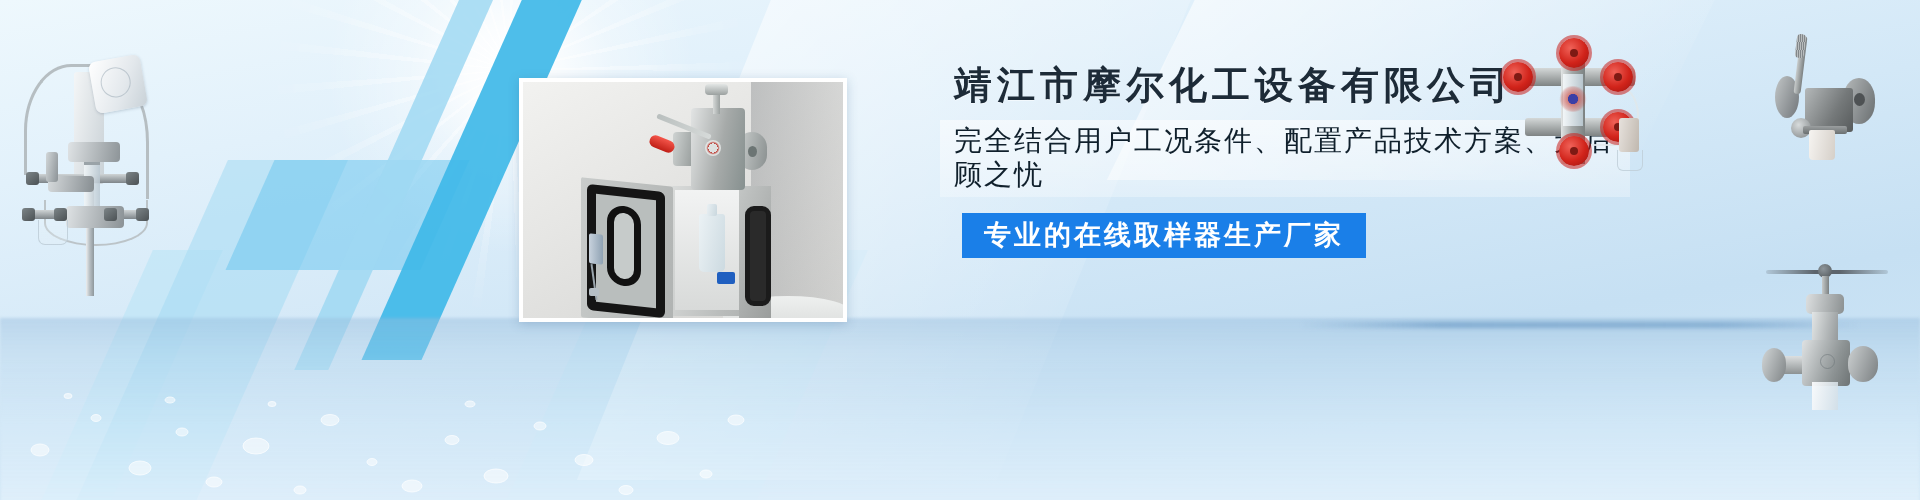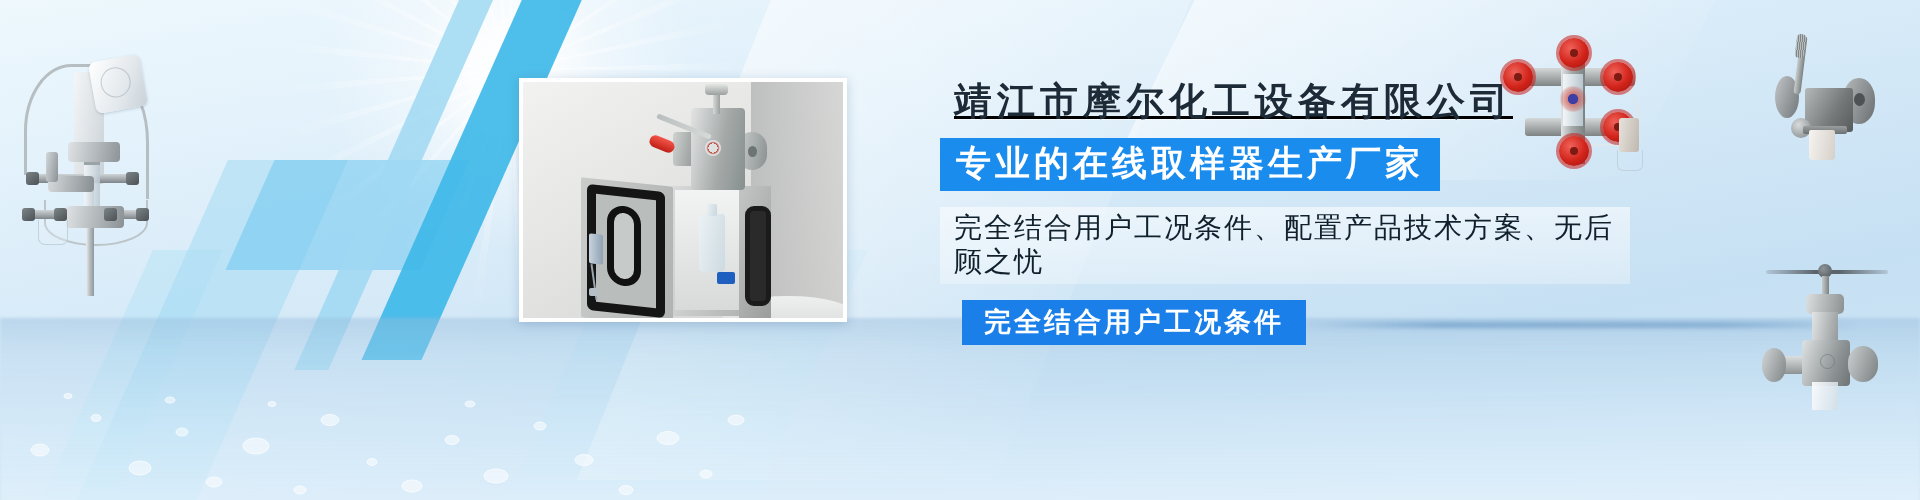--- a/index.html
+++ b/index.html
@@ -145,21 +145,21 @@
   .vb-neck{left:60px;top:80px;width:26px;height:32px;background:linear-gradient(100deg,#e2e5e5,#93989a);}
   .vb-body{left:50px;top:108px;width:48px;height:46px;background:linear-gradient(110deg,#dfe2e3,#8f9596 65%,#6e7475);border-radius:4px;}
   .vb-fl{left:10px;top:116px;width:24px;height:34px;border-radius:50% / 46%;background:linear-gradient(110deg,#d2d6d7,#7f8486);}
   .vb-fr{left:96px;top:114px;width:30px;height:36px;border-radius:50% / 46%;background:linear-gradient(110deg,#ccd0d1,#7a7f81);}
   .vb-pipe-l{left:28px;top:124px;width:28px;height:18px;background:linear-gradient(180deg,#dcdfe0,#8d9293);}
   .vb-pipe-r{left:92px;top:122px;width:22px;height:20px;background:linear-gradient(180deg,#d8dbdc,#878c8d);}
   .vb-tube{left:60px;top:150px;width:26px;height:28px;background:linear-gradient(100deg,rgba(250,251,252,.95),rgba(210,222,230,.85));}
   .vb-mark{left:68px;top:122px;width:13px;height:13px;border-radius:50%;border:1px solid rgba(110,118,122,.6);}
 
   
-  .text-block{position:absolute;left:940px;top:82px;width:690px;text-decoration:underline;}
+  .text-block{position:absolute;left:940px;top:66px;width:690px;}
   .company{
     font-family:"DejaVu Serif","Liberation Serif",serif;
     font-weight:700;font-size:38px;letter-spacing:5px;color:#1d2b38;
     line-height:1;padding-left:14px;
     text-shadow:0 1px 0 rgba(255,255,255,.5);
   }
   .hl-blue{
     display:inline-block;margin-top:18px;background:#1a8cee;
     color:#fff;font-weight:700;font-size:35px;letter-spacing:4px;
     padding:5px 16px 8px 16px;line-height:1.15;
@@ -286,23 +286,22 @@
         <div class="pi badge"></div>
       <div class="pi stem"></div>
         <div class="pi knob"></div>
       <div class="pi lever"></div>
         <div class="pi lever-red"></div>
     </div>
   </div>
 
   <div class="text-block">
     <div class="company">靖江市摩尔化工设备有限公司</div>
-    <div><span class="hl-blue">专业的在线取样器生产厂家</span></div>
     <div><span class="line3">完全结合用户工况条件、配置产品技术方案、无后顾之忧</span></div>
-    <div><span class="hl-blue2">完全结合用户工况条件</span></div>
+    <div><span class="hl-blue2">专业的在线取样器生产厂家</span></div>
   </div>
 
   <div class="cross-prod">
     <div class="cp cp-hose"></div>
     <div class="cp cp-hbar1"></div>
       <div class="cp cp-hbar2"></div>
     <div class="cp cp-vert"></div>
       <div class="cp cp-glass"></div>
     <div class="cp cp-logo"></div>
     <div class="wheel" style="left:64px;top:0"></div>

